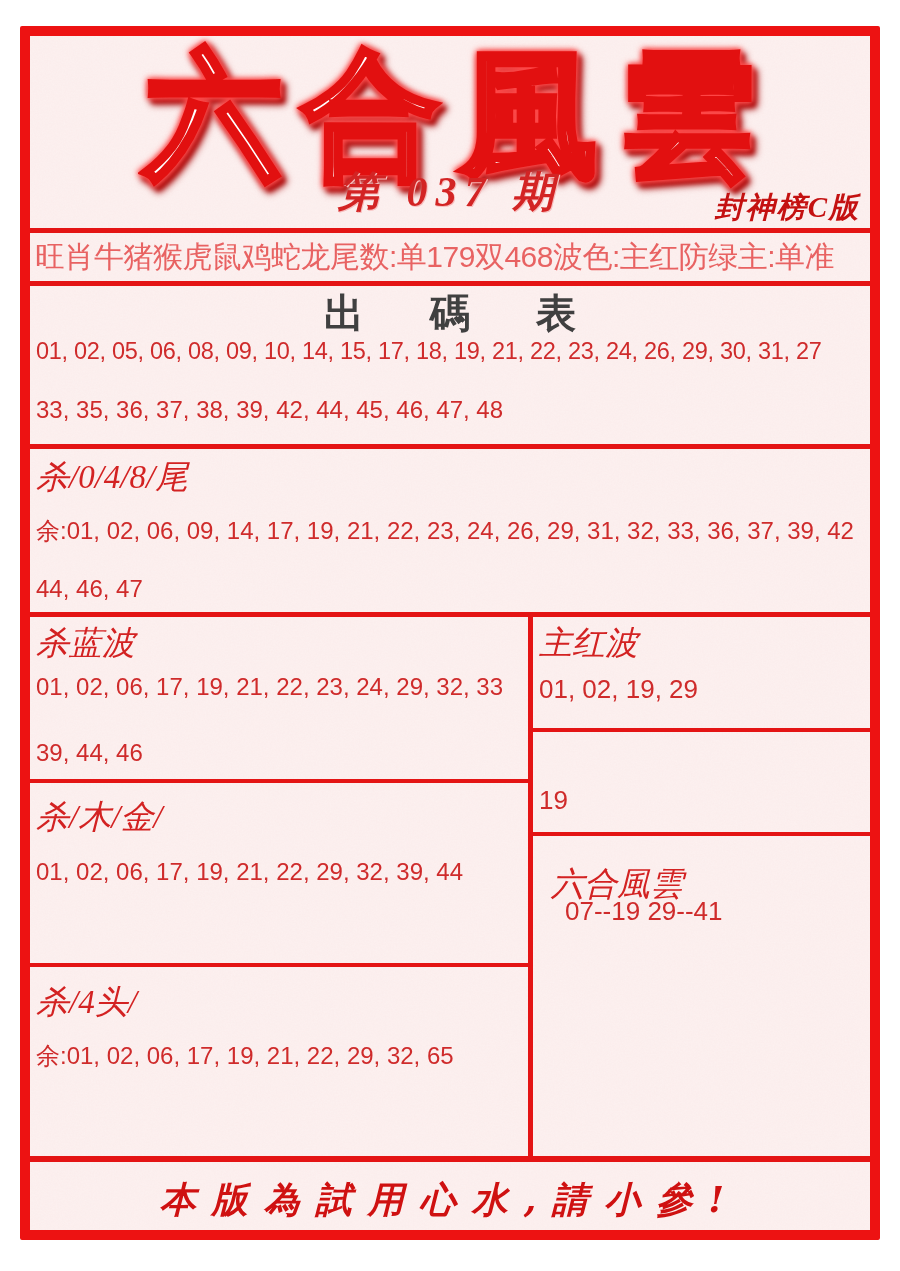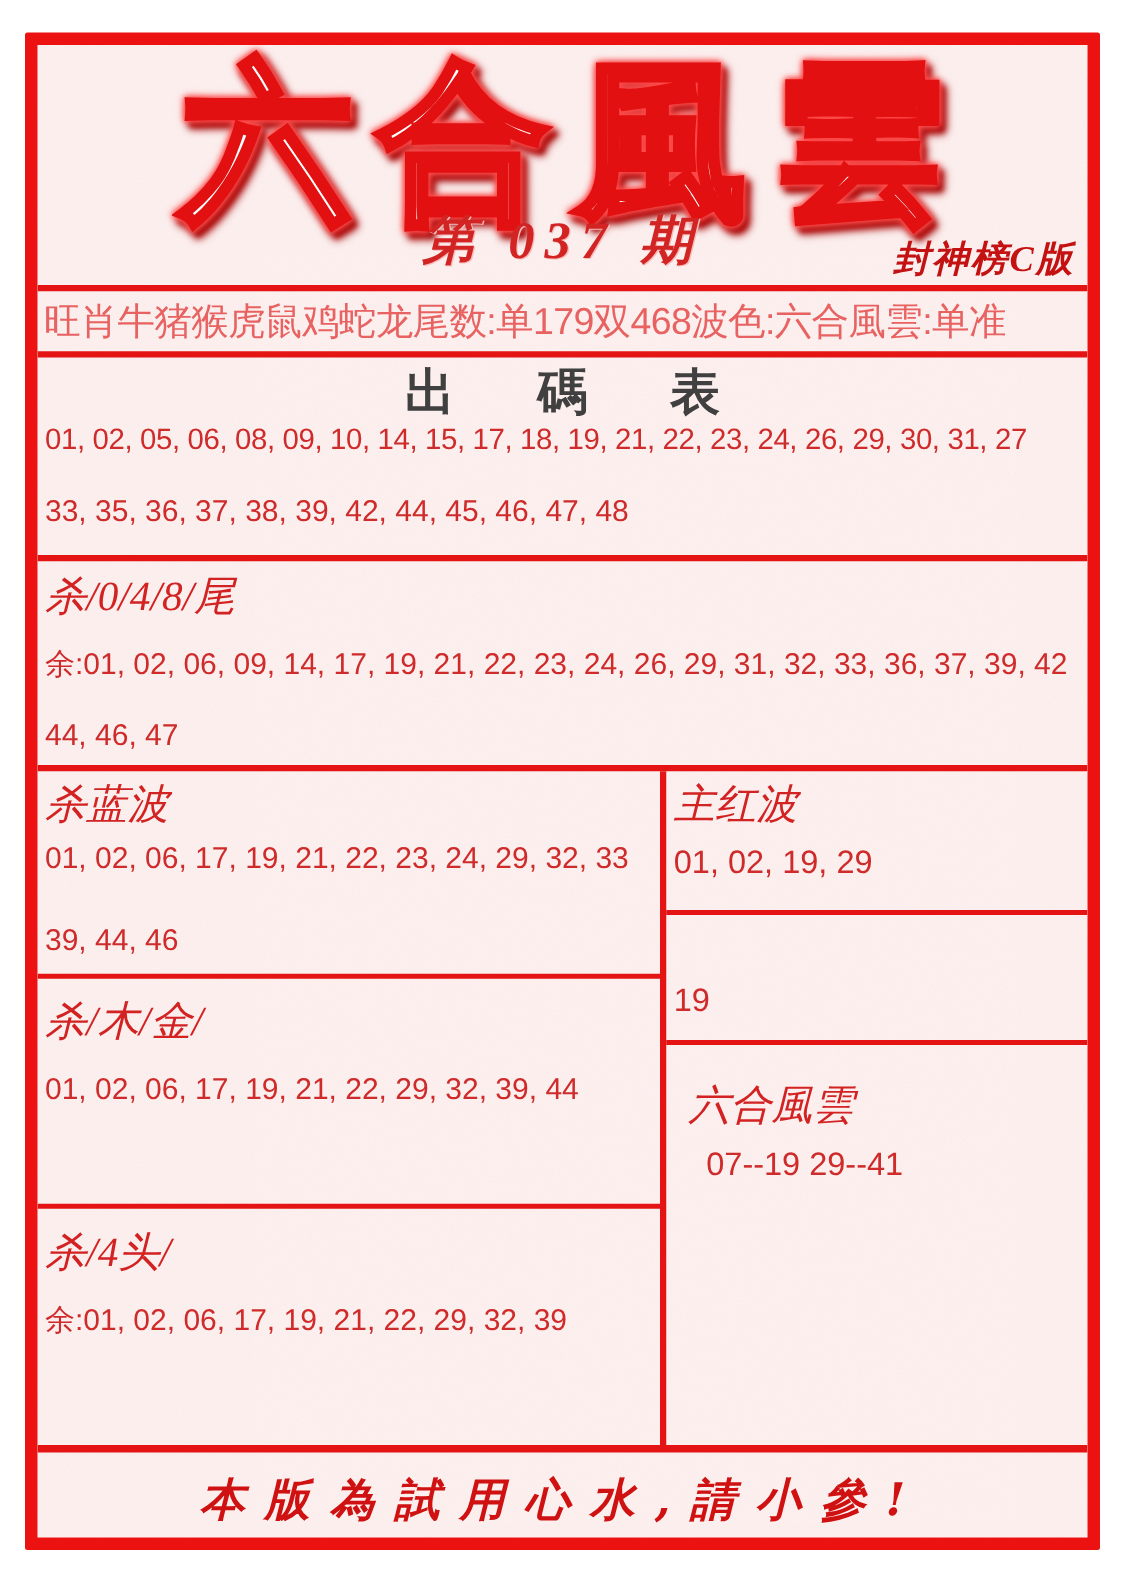--- a/index.html
+++ b/index.html
@@ -96,21 +96,21 @@
 
       <div class="sec" style="top:0; height:192px;">
         <div class="main-title">六合風雲</div>
         <div class="issue">第 037 期</div>
         <div class="edition">封神榜C版</div>
       </div>
 
       <div class="hline" style="top:192px;"></div>
 
       <div class="sec sec-info">
-        <span class="info-text">旺肖牛猪猴虎鼠鸡蛇龙尾数:单179双468波色:六合風雲:单准</span>
+        <span class="info-text">旺肖牛猪猴虎鼠鸡蛇龙尾数:单179双468波色:主红防绿主:单准</span>
       </div>
 
       <div class="hline" style="top:245px;"></div>
 
       <div class="sec" style="top:250px; height:158px;">
         <div class="cal-header" style="top:0;">出 碼 表</div>
         <div class="num num-wide" style="top:52px;">01, 02, 05, 06, 08, 09, 10, 14, 15, 17, 18, 19, 21, 22, 23, 24, 26, 29, 30, 31, 27</div>
         <div class="num" style="top:110px;">33, 35, 36, 37, 38, 39, 42, 44, 45, 46, 47, 48</div>
       </div>
 
@@ -137,35 +137,35 @@
           <div class="num" style="top:122px;">39, 44, 46</div>
         </div>
 
         <div class="cell" style="left:0; top:166px; width:498px; height:180px;">
           <div class="seclabel" style="top:12px;">杀/木/金/</div>
           <div class="num" style="top:75px;">01, 02, 06, 17, 19, 21, 22, 29, 32, 39, 44</div>
         </div>
 
         <div class="cell" style="left:0; top:350px; width:498px; height:189px;">
           <div class="seclabel" style="top:13px;">杀/4头/</div>
-          <div class="num" style="top:73px;">余:01, 02, 06, 17, 19, 21, 22, 29, 32, 39</div>
+          <div class="num" style="top:73px;">余:01, 02, 06, 17, 19, 21, 22, 29, 32, 65</div>
         </div>
 
         <div class="cell" style="left:503px; top:0; width:337px; height:111px;">
           <div class="seclabel" style="top:4px;">主红波</div>
           <div class="num num-big" style="top:57px;text-align:right;">01, 02, 19, 29</div>
         </div>
 
         <div class="cell" style="left:503px; top:115px; width:337px; height:100px;">
           <div class="num num-big" style="top:53px;">19</div>
         </div>
 
         <div class="cell" style="left:503px; top:219px; width:337px; height:320px;">
           <div class="seclabel" style="left:18px; top:26px;">六合風雲</div>
-          <div class="num num-big" style="left:32px; top:80px;">07--19  29--41</div>
+          <div class="num num-big" style="left:32px; top:60px;">07--19  29--41</div>
         </div>
       </div>
 
       <div class="hline" style="top:1120px; height:6px;"></div>
 
       <div class="sec" style="top:1126px; height:68px;">
         <div class="footer-text">本版為試用心水,請小參!</div>
       </div>
 
     </div>

